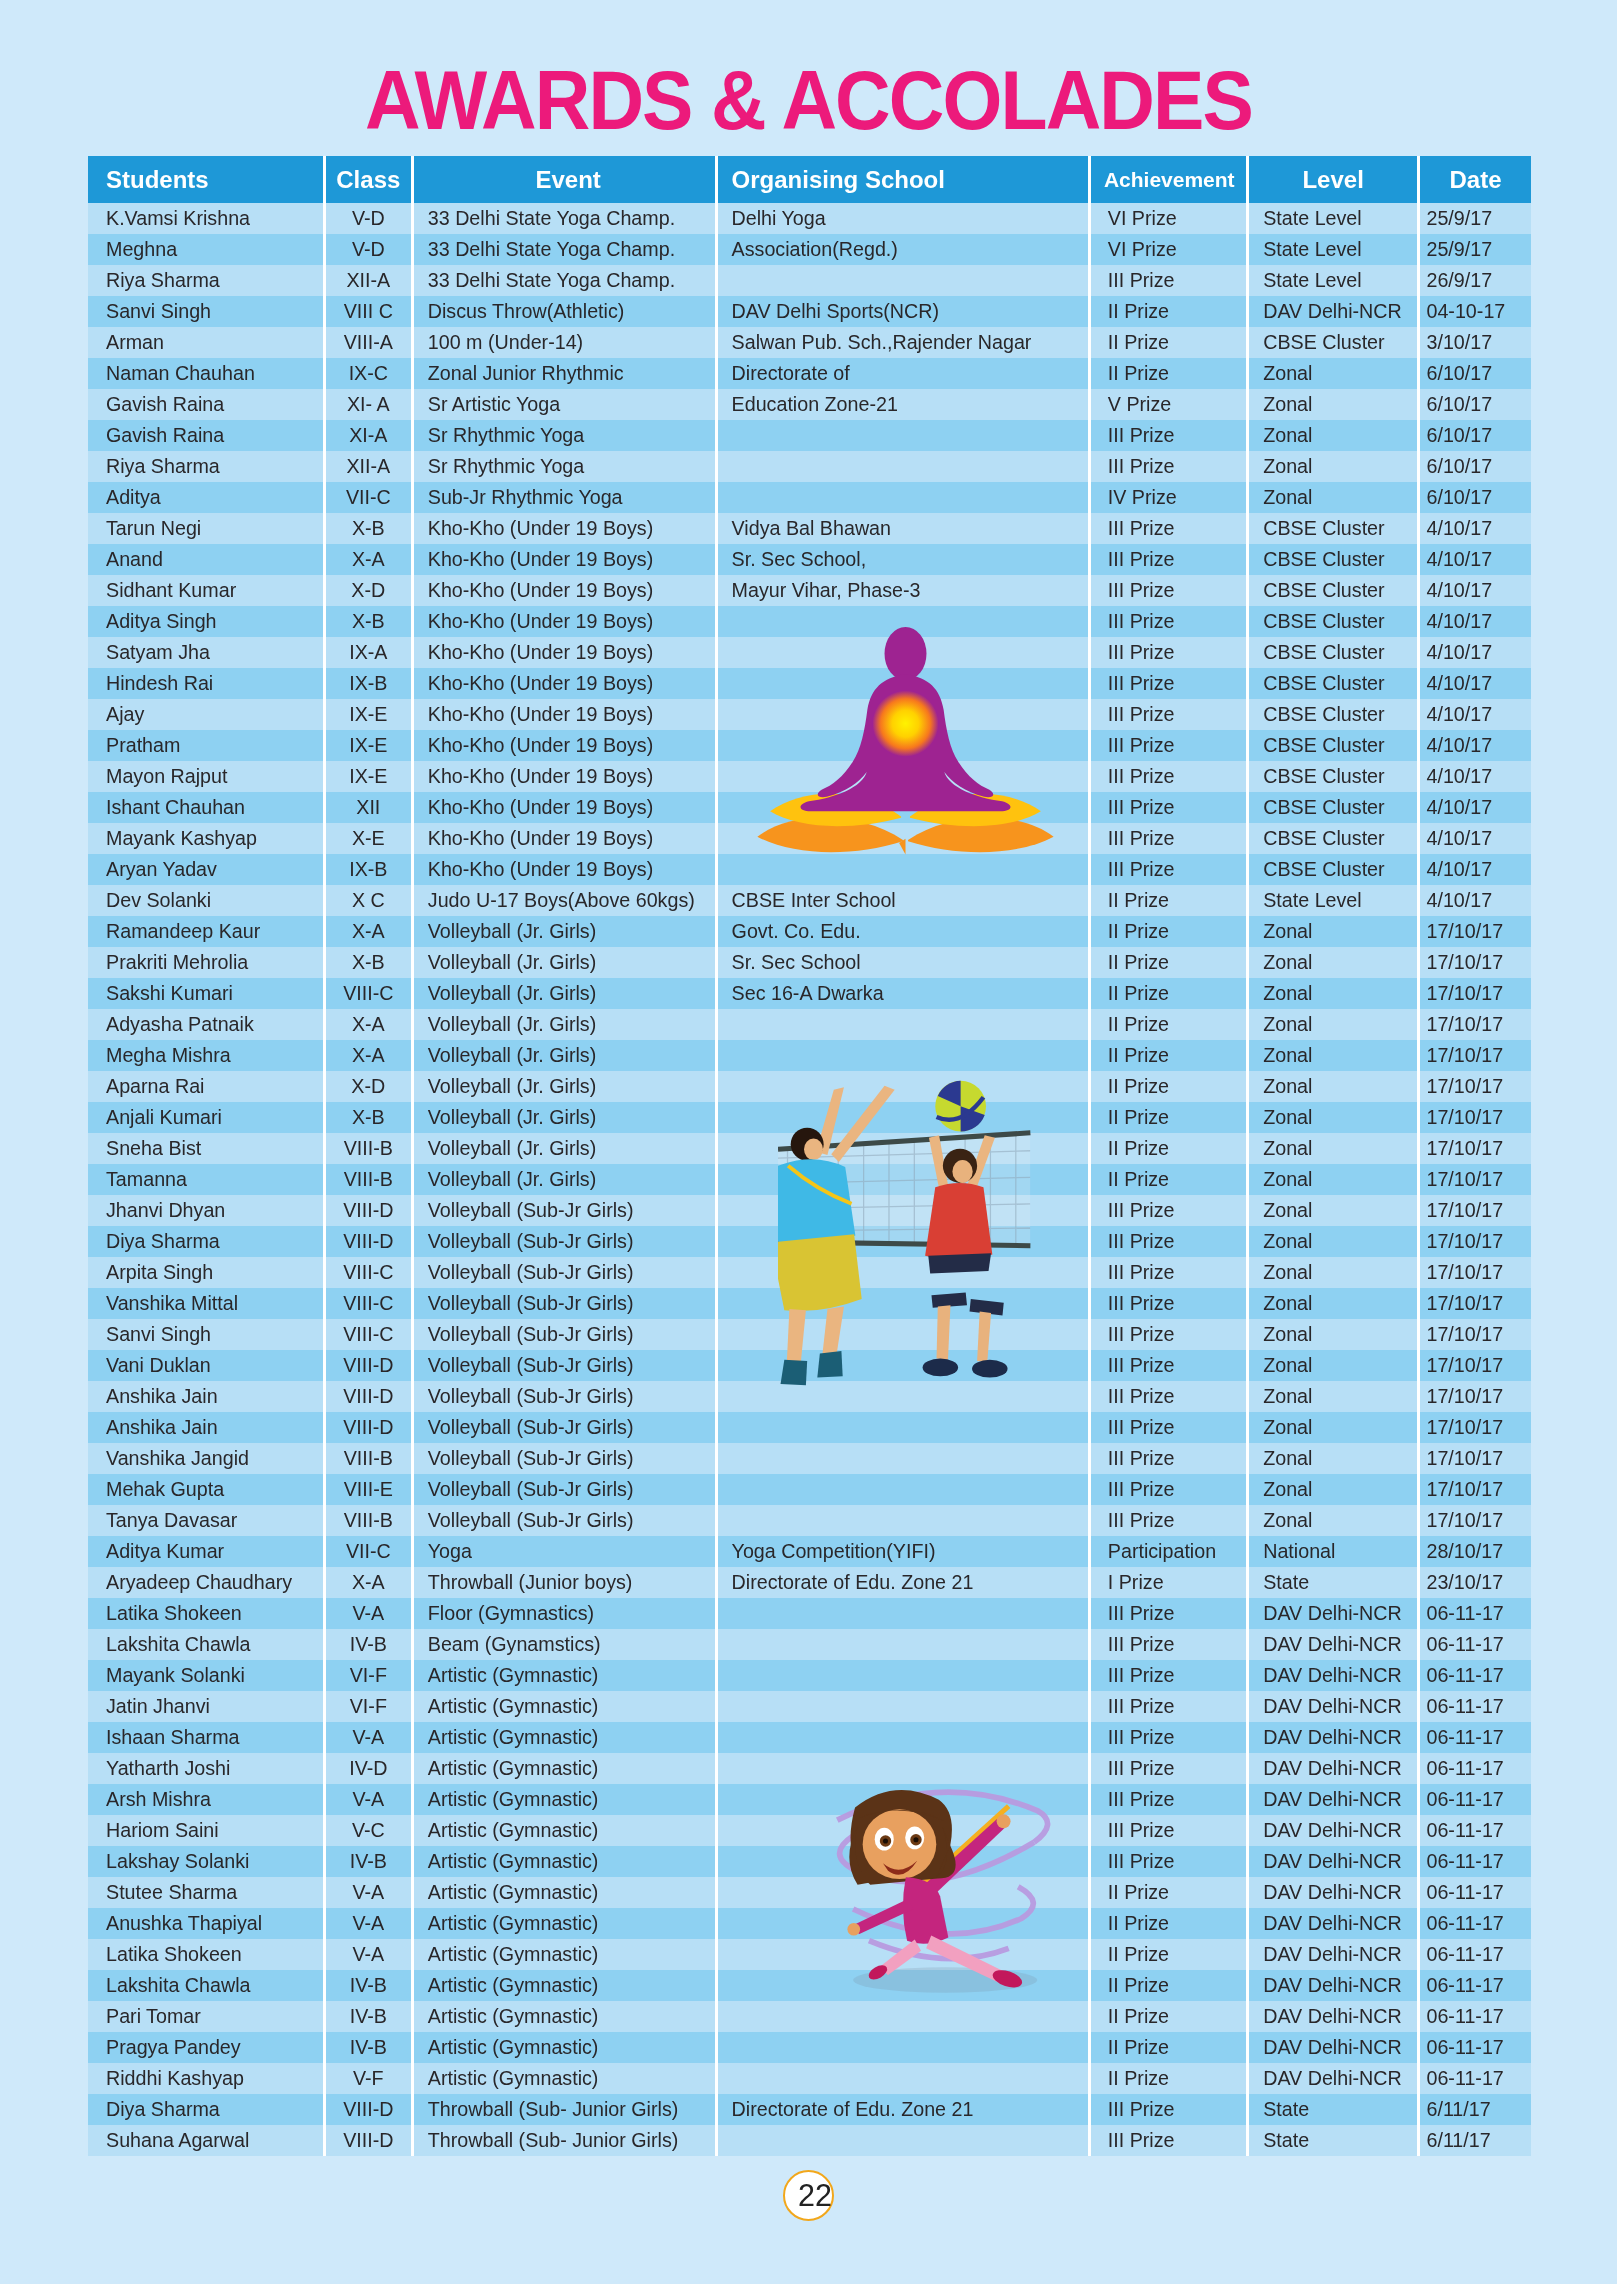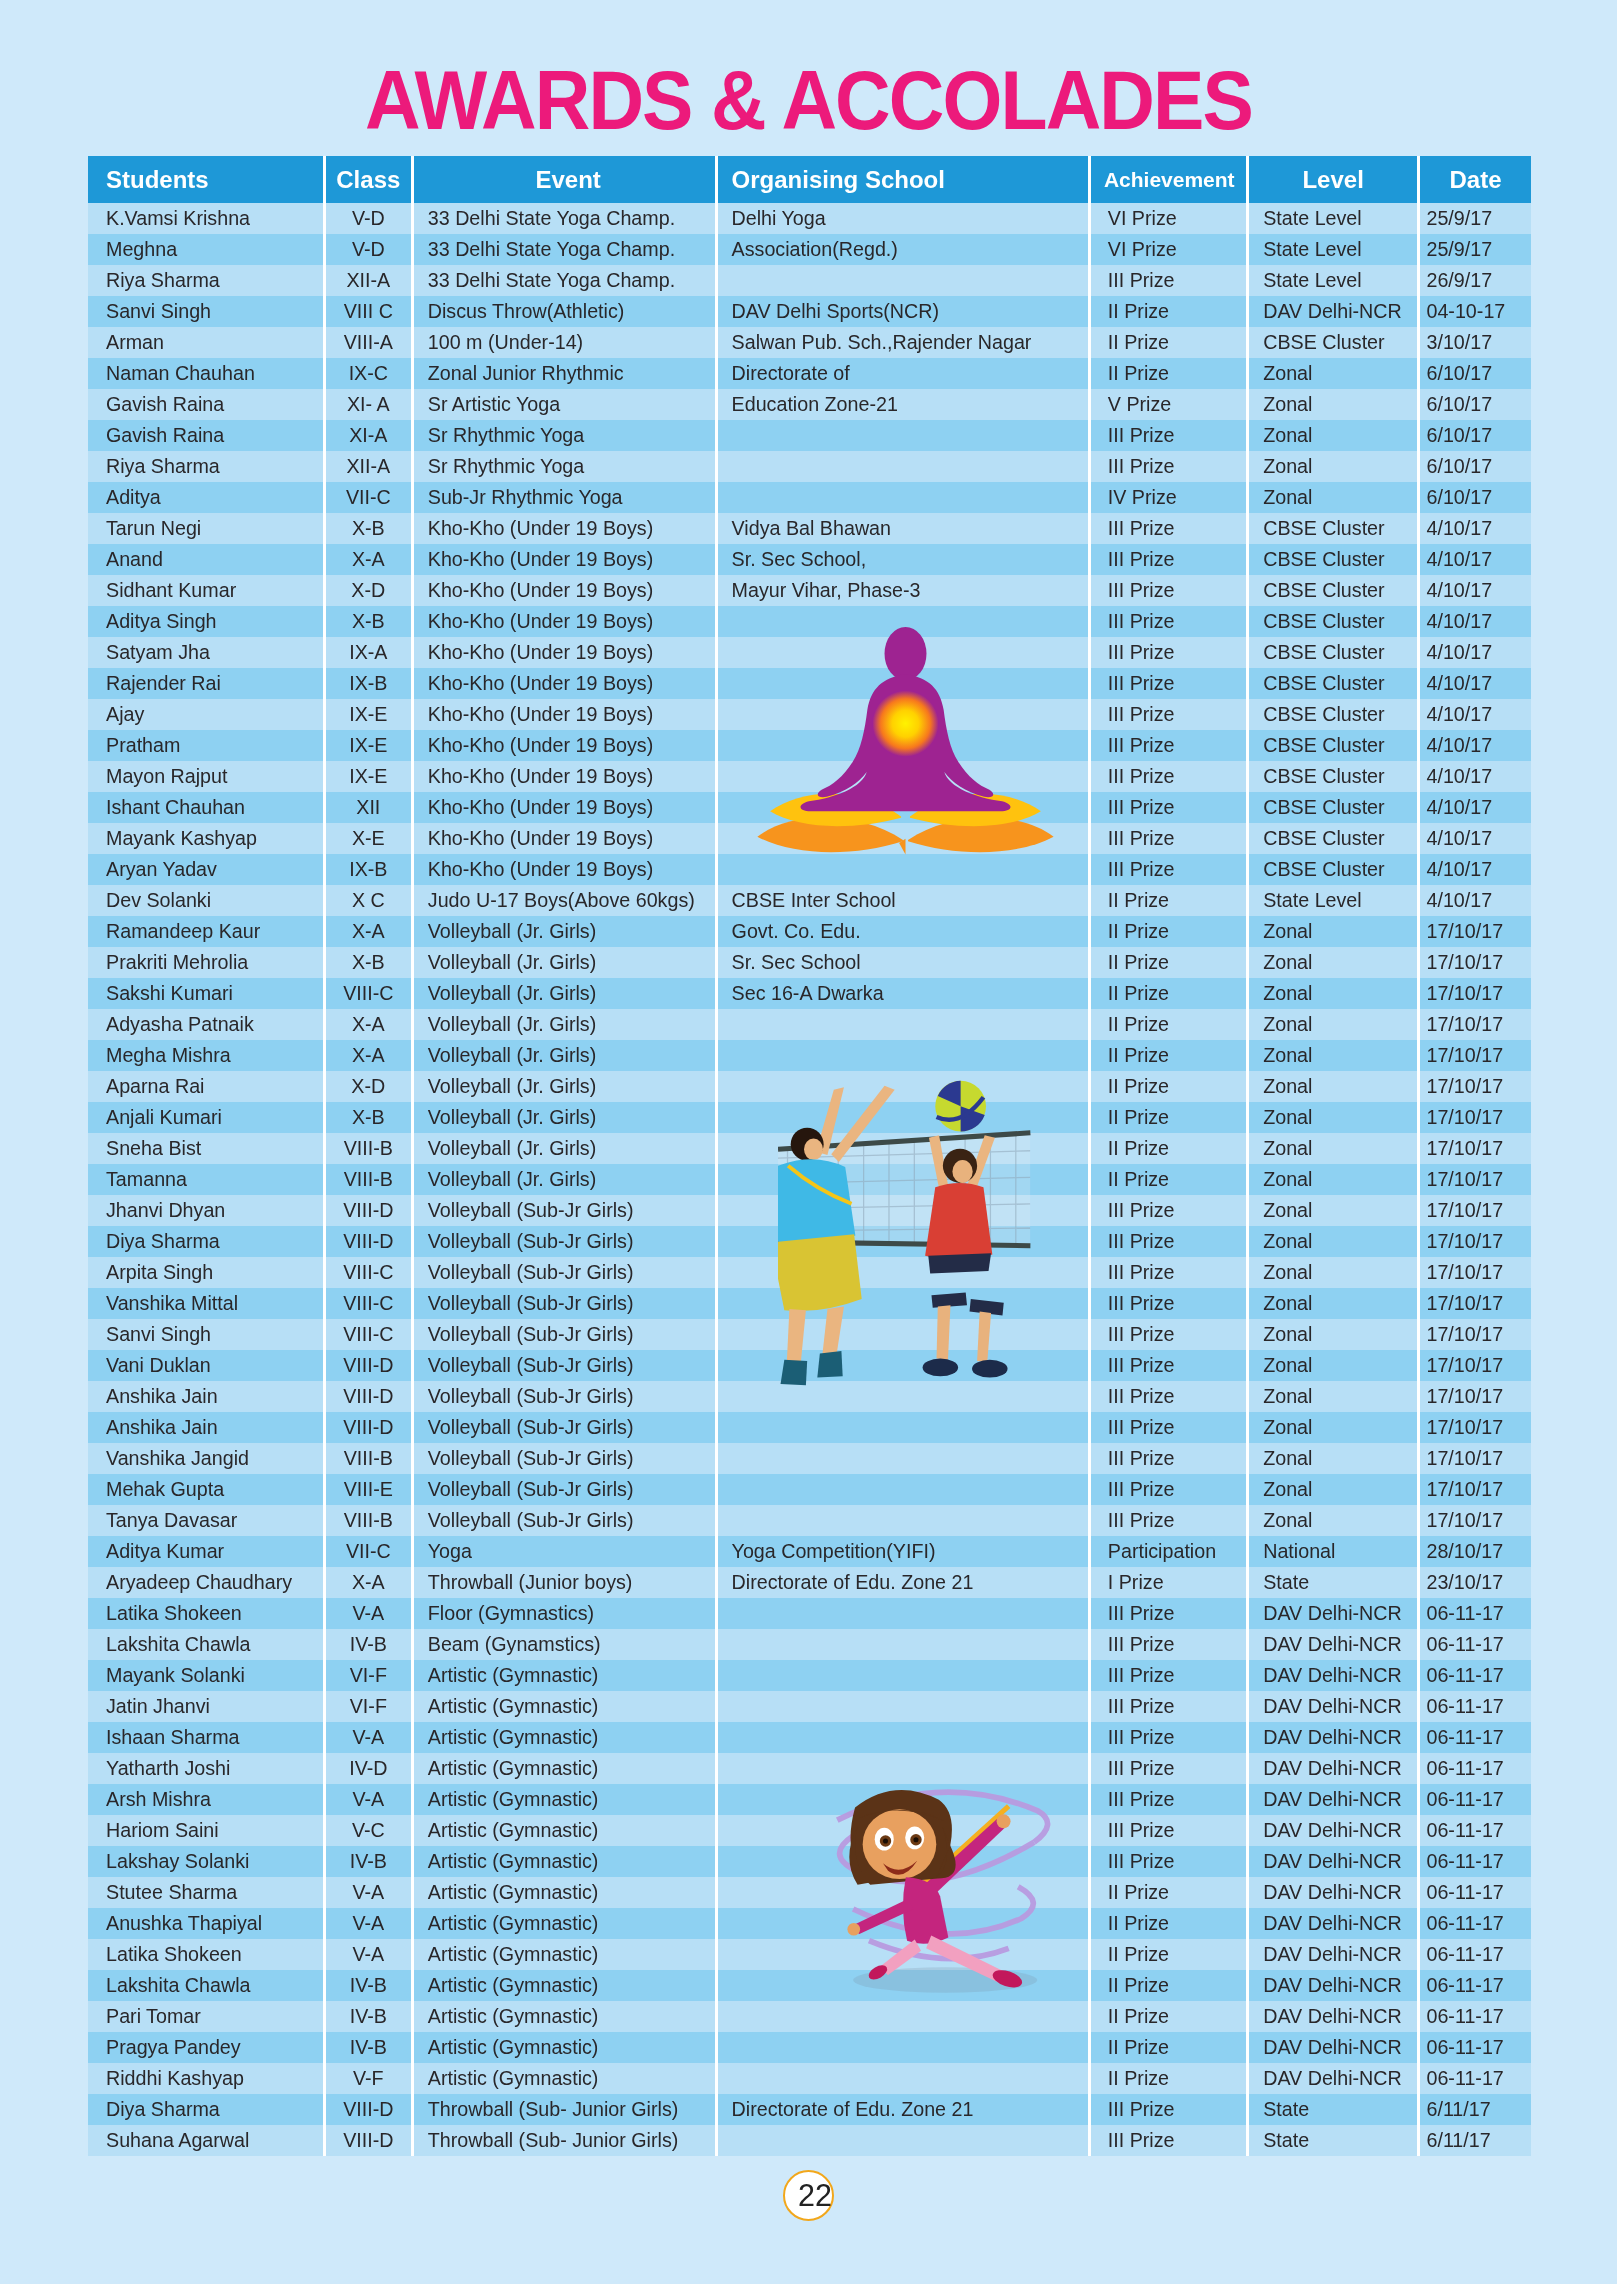--- a/index.html
+++ b/index.html
@@ -202,21 +202,21 @@
       <div class="row odd">
         <div class="c c0">Satyam Jha</div>
         <div class="c c1">IX-A</div>
         <div class="c c2">Kho-Kho (Under 19 Boys)</div>
         <div class="c c3"></div>
         <div class="c c4">III Prize</div>
         <div class="c c5">CBSE Cluster</div>
         <div class="c c6">4/10/17</div>
       </div>
       <div class="row even">
-        <div class="c c0">Rajender Rai</div>
+        <div class="c c0">Hindesh Rai</div>
         <div class="c c1">IX-B</div>
         <div class="c c2">Kho-Kho (Under 19 Boys)</div>
         <div class="c c3"></div>
         <div class="c c4">III Prize</div>
         <div class="c c5">CBSE Cluster</div>
         <div class="c c6">4/10/17</div>
       </div>
       <div class="row odd">
         <div class="c c0">Ajay</div>
         <div class="c c1">IX-E</div>

